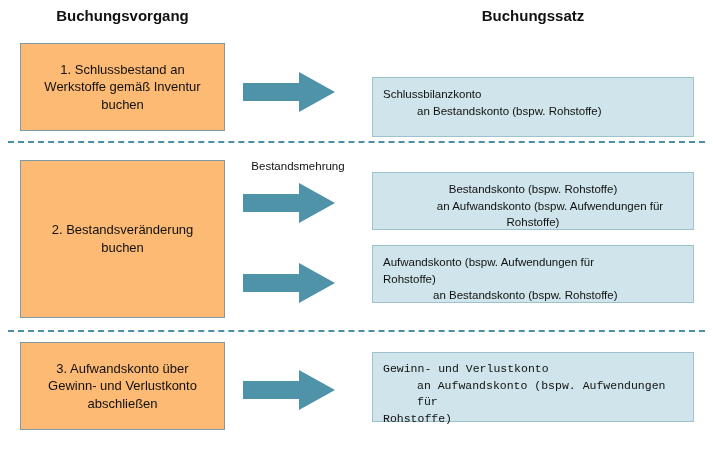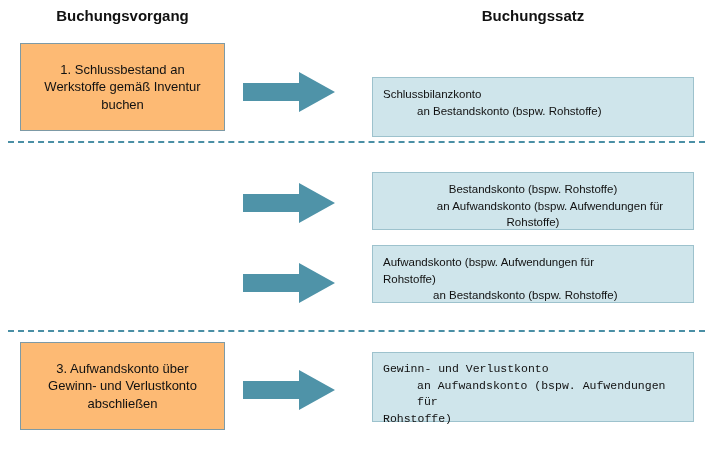--- a/index.html
+++ b/index.html
@@ -119,21 +119,25 @@
     <polygon points="0,11 56,11 56,0 92,20 56,40 56,29 0,29" fill="#4f93a8"></polygon>
   </svg>
 
   <div class="satz-box" id="satz-1">
     <span class="plain">Schlussbilanzkonto</span>
     <span class="indent1">an Bestandskonto (bspw. Rohstoffe)</span>
   </div>
 
   <div class="divider" id="divider-1"></div>
 
+  <div class="vorgang-box" id="vorgang-2">
+    <span>2. Bestandsveränderung buchen</span>
+  </div>
 
+  <div class="arrow-label" id="arrow-label-1">Bestandsmehrung</div>
 
   <svg class="arrow" id="arrow-2" viewBox="0 0 92 40">
     <polygon points="0,11 56,11 56,0 92,20 56,40 56,29 0,29" fill="#4f93a8"></polygon>
   </svg>
 
   <div class="satz-box" id="satz-2">
     <span class="plain">Bestandskonto (bspw. Rohstoffe)</span>
     <span class="indent1">an Aufwandskonto (bspw. Aufwendungen für</span>
     <span class="plain">Rohstoffe)</span>
   </div>

